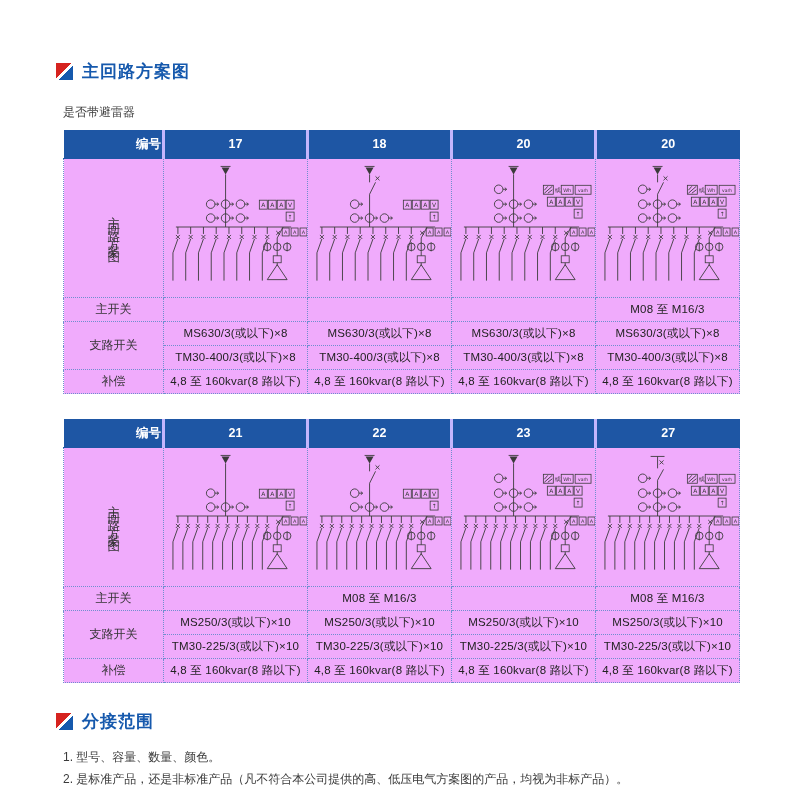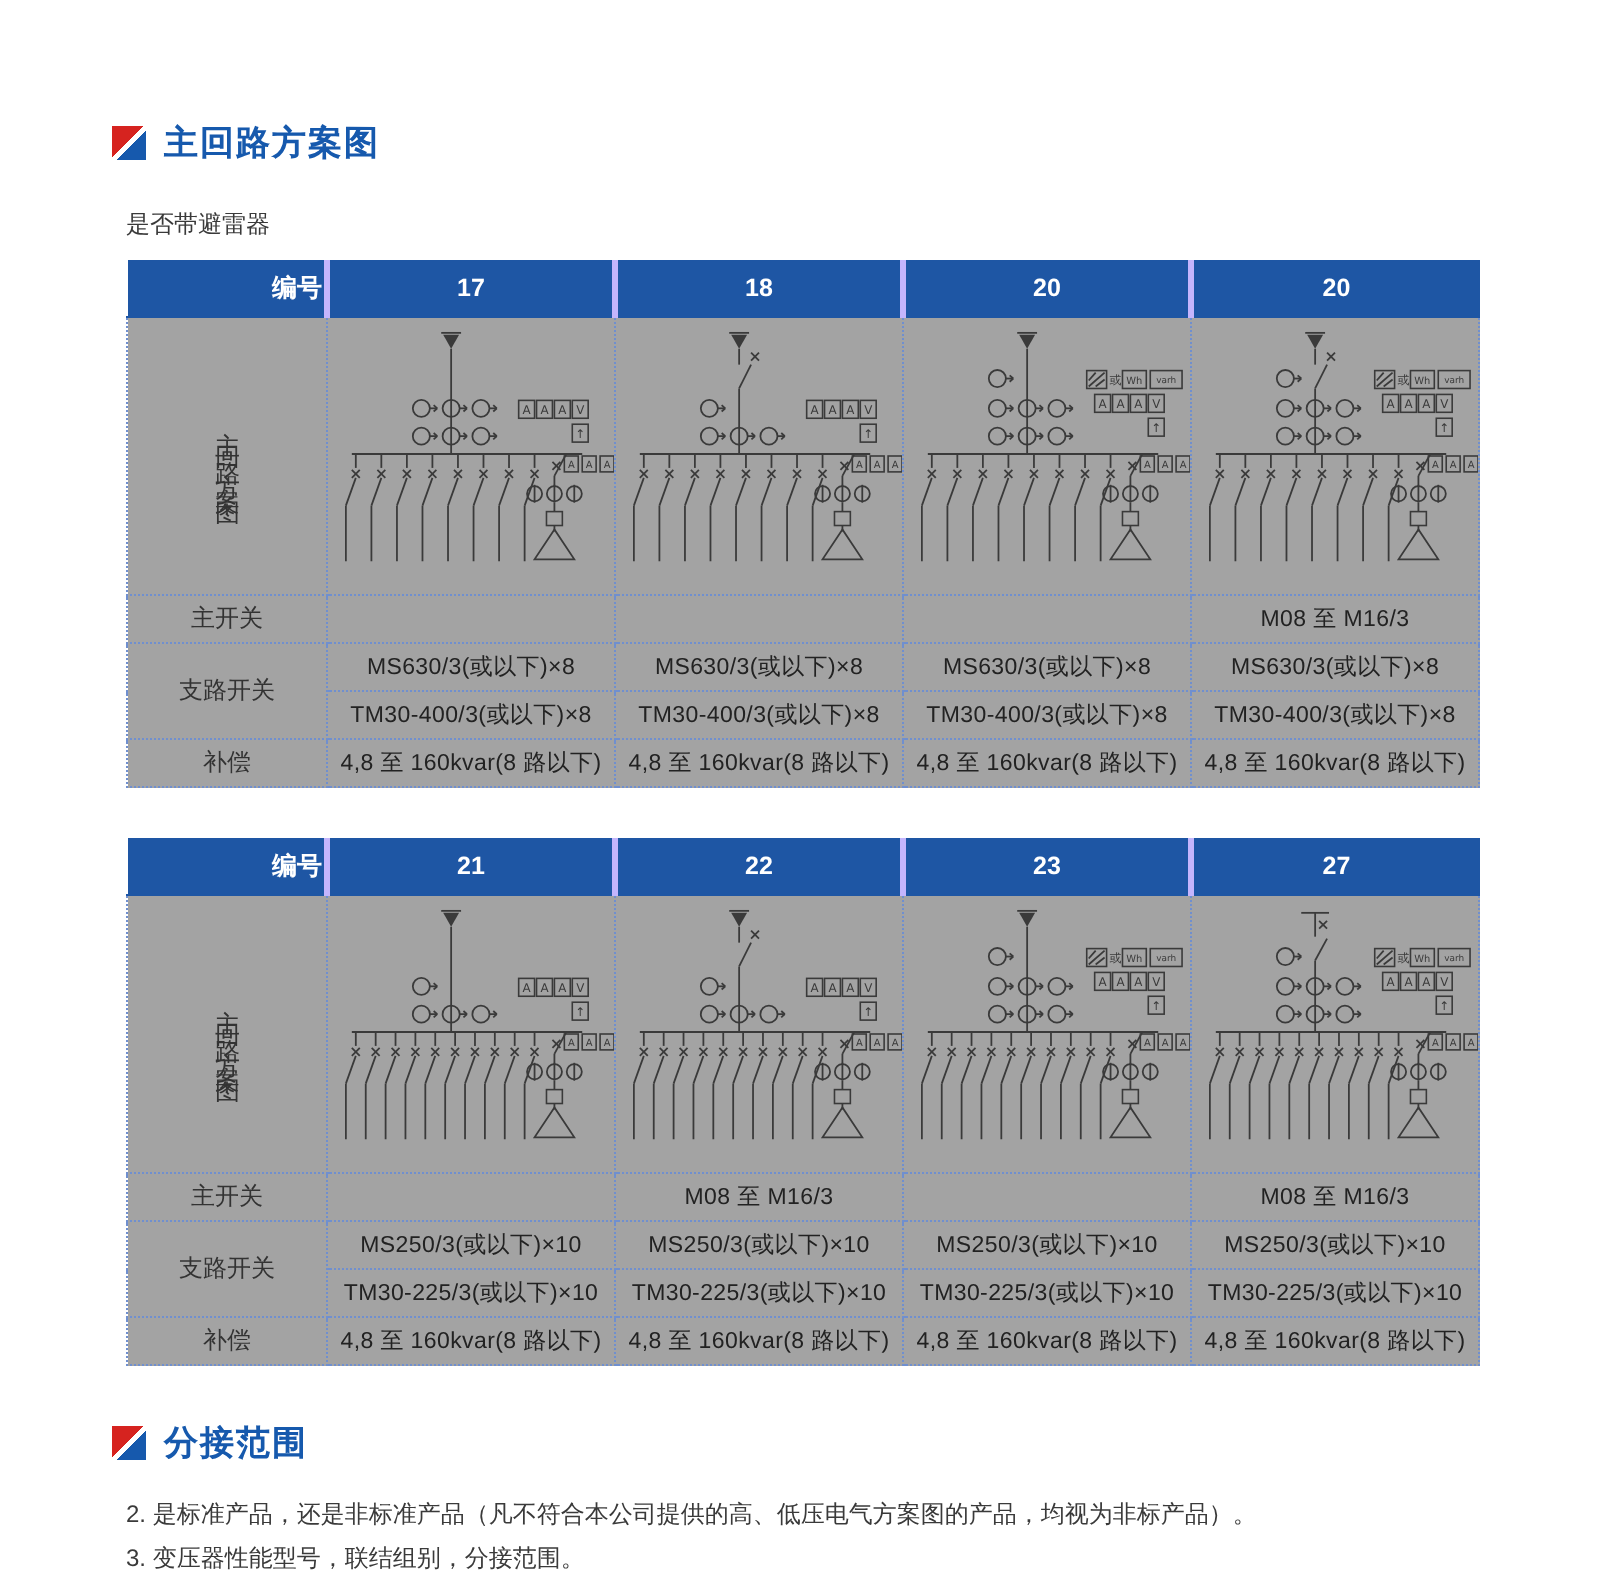--- a/index.html
+++ b/index.html
@@ -10,21 +10,21 @@
   .sq-icon{width:17px;height:17px;flex:0 0 17px;
     background:linear-gradient(135deg,#d6231f 46%,#ffffff 46%,#ffffff 56%,#1659ad 56%);}
   .sec-title-text{color:#1659ad;font-size:17px;font-weight:bold;letter-spacing:1px;}
   .subtitle{margin:21px 0 9px 7px;font-size:12px;color:#3a3a3a;}
   table.scheme-table{border-collapse:collapse;table-layout:fixed;width:676px;margin-left:7px;}
   table.scheme-table col.col-label{width:100px;}
   table.scheme-table col{width:144px;}
   .th-num{background:#1e56a4;color:#ffffff;font-size:12.5px;font-weight:bold;height:26px;
           border-left:3px solid #c4b5fd;border-bottom:1px solid #1e56a4;text-align:center;}
   .th-num.first{border-left:none;text-align:right;}
-  tbody th,tbody td{background:#a3a3a3;border:1px dotted #6f8fcf;text-align:center;vertical-align:middle;}
+  tbody th,tbody td{background:#f0abfc;border:1px dotted #6f8fcf;text-align:center;vertical-align:middle;}
   th.row-label{font-size:12px;color:#333;font-weight:normal;height:21px;}
   td.val{font-size:11.5px;color:#222;height:21px;letter-spacing:.2px;}
   td.diagram-cell{height:138px;padding:0;}
   td.diagram-cell svg{display:block;width:100%;height:138px;}
   .v-label{writing-mode:vertical-rl;text-orientation:upright;font-size:12.5px;color:#333;
            letter-spacing:7px;line-height:1;display:inline-block;}
   .t2{margin-top:25px;}
   .sec2{margin-top:27px;}
   .notes{margin:13px 0 0 7px;width:692px;font-size:12px;color:#3a3a3a;line-height:1.85;}
   svg text{font-family:"DejaVu Sans",sans-serif;}
@@ -1042,20 +1042,21 @@
       </tr>
     </tbody>
   </table>
 
   <div class="sec-title sec2">
     <span class="sq-icon"></span>
     <span class="sec-title-text">分接范围</span>
   </div>
 
   <div class="notes">
+    <div>1. 型号、容量、数量、颜色。</div>
     <div>2. 是标准产品，还是非标准产品（凡不符合本公司提供的高、低压电气方案图的产品，均视为非标产品）。</div>
     <div>3. 变压器性能型号，联结组别，分接范围。</div>
     <div>4. 环网或终端，采用电缆头种类，进线电缆型号载面，是否带避雷器，是否带故障指示器和带电指示器。</div>
 
   </div>
 
 </div>
 </div>
 
 </body></html>

